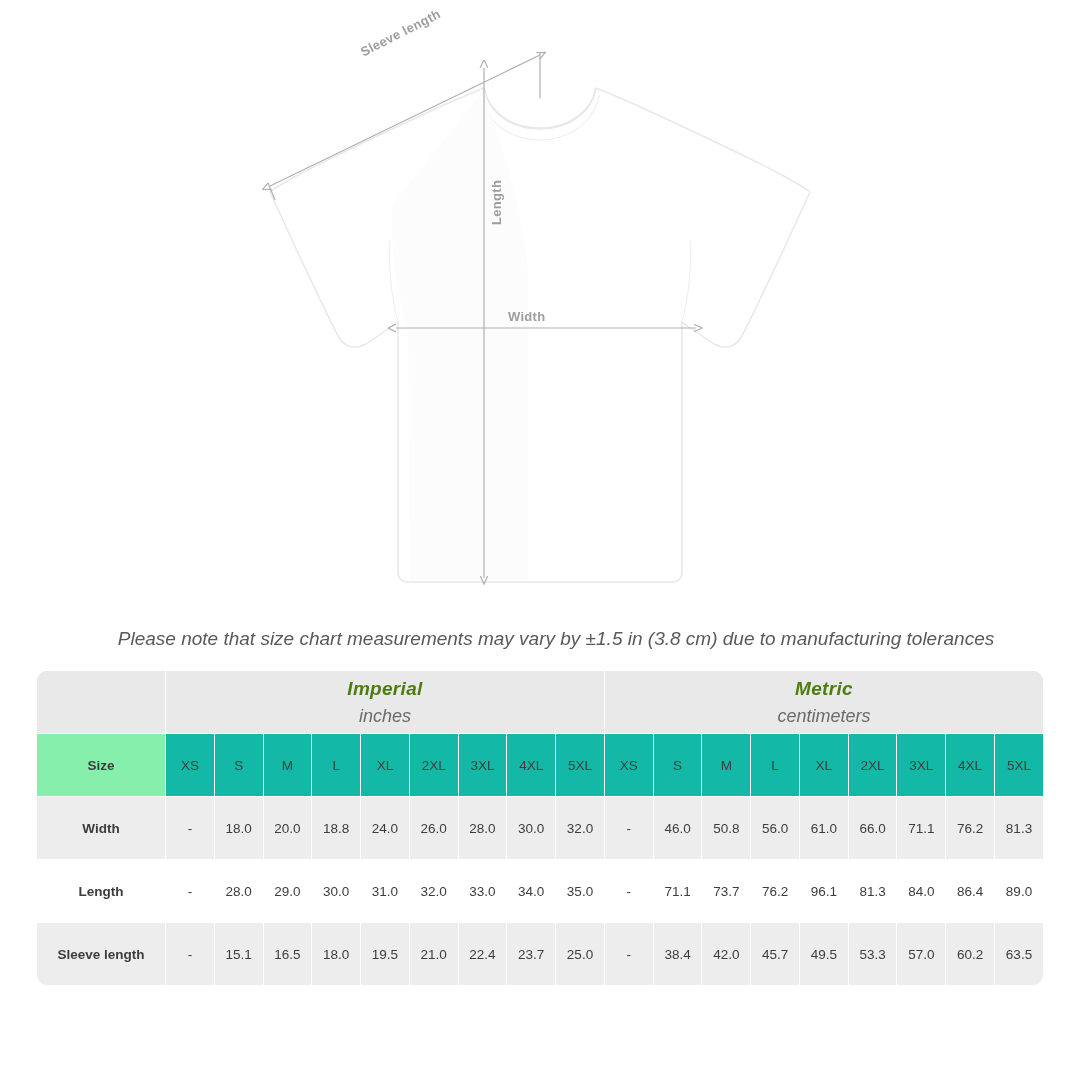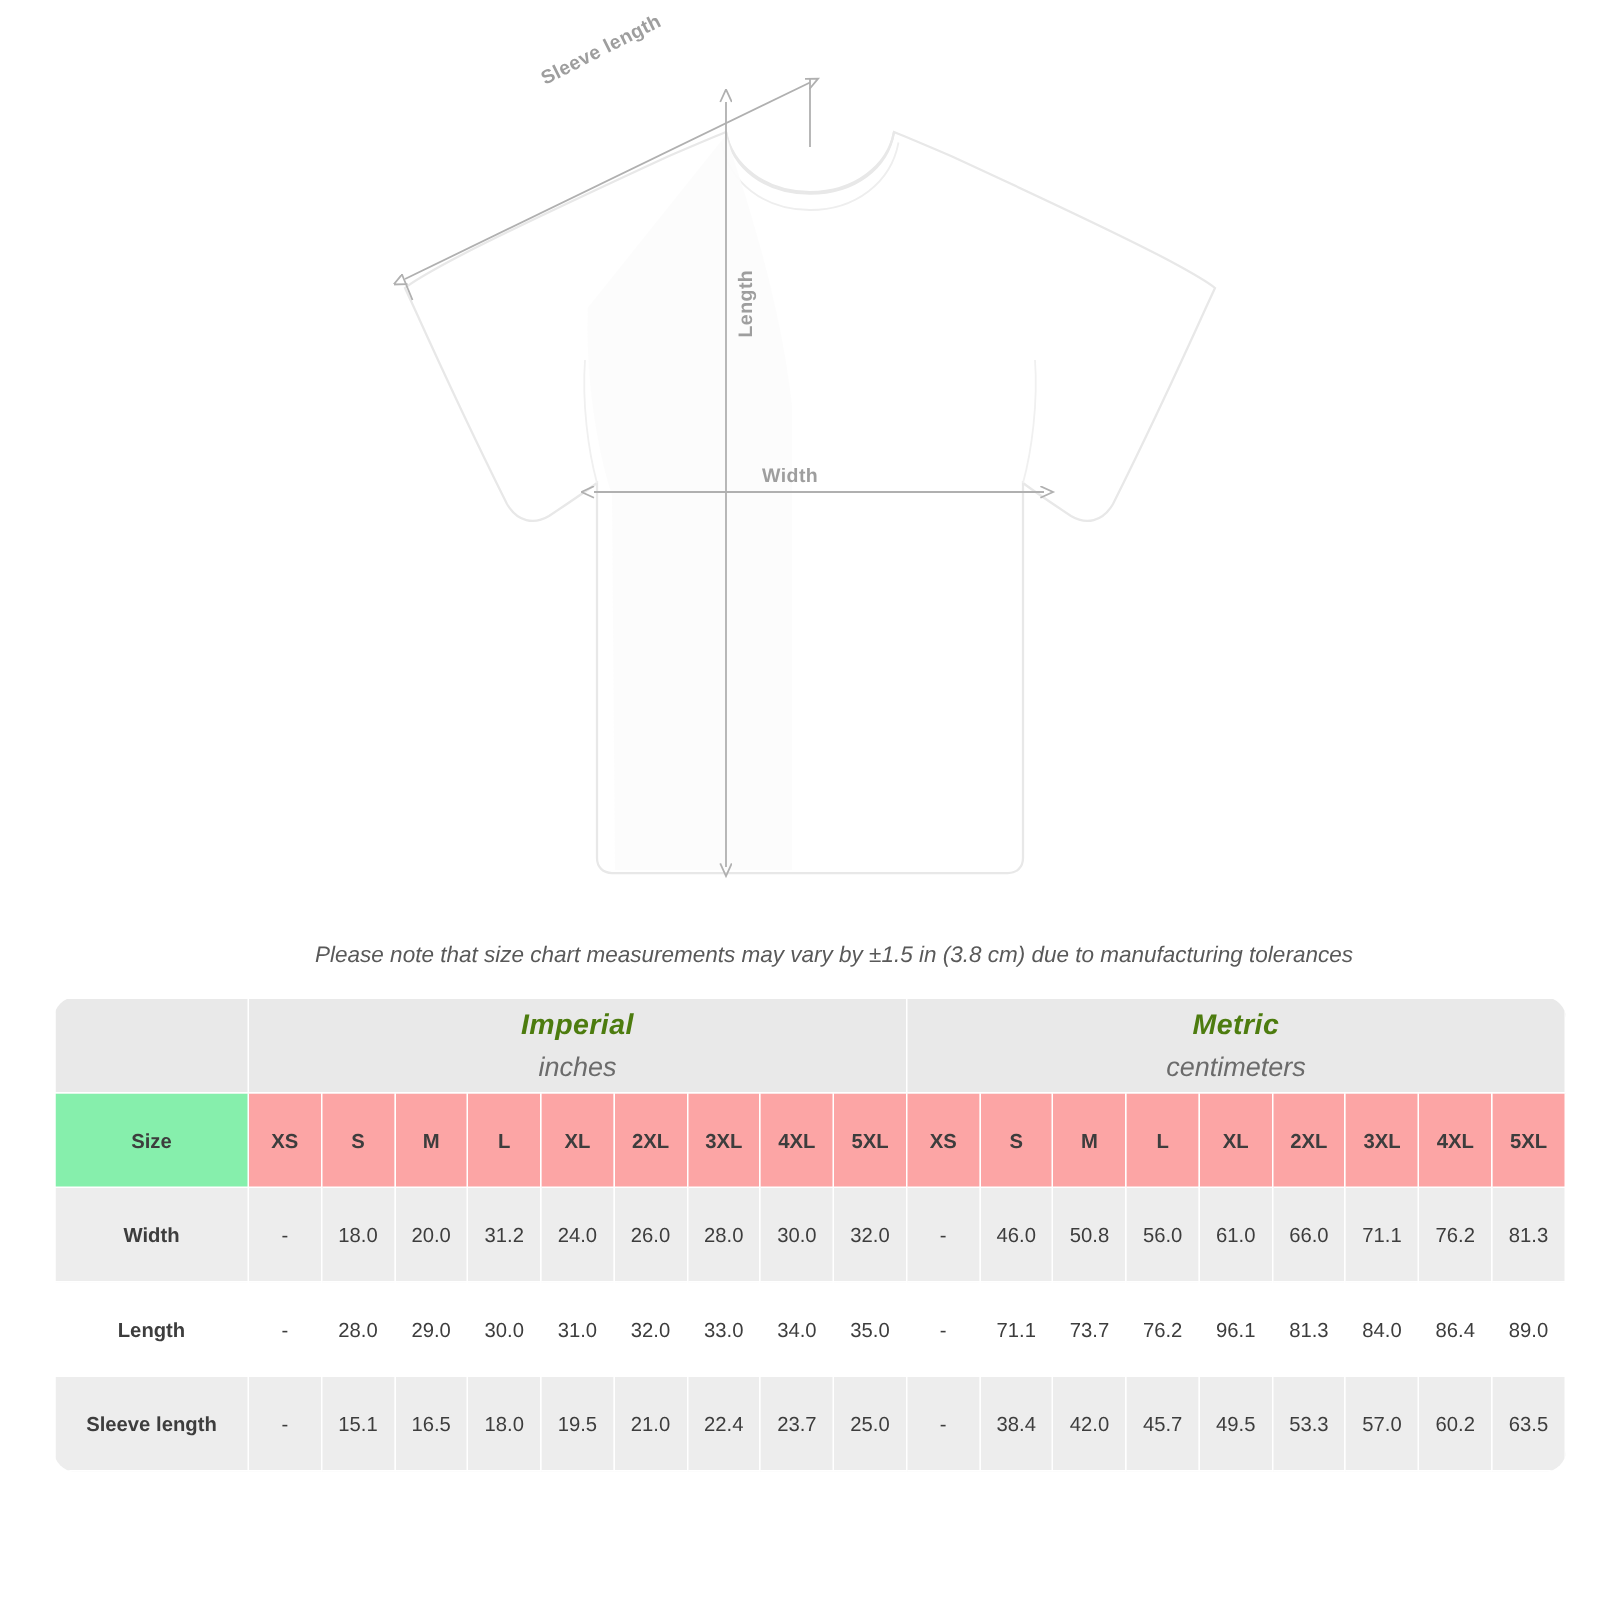--- a/index.html
+++ b/index.html
@@ -59,21 +59,21 @@
     margin-top: 18px;
   }
   .chart-title {
     font-size: 24px;
     font-weight: bold;
     color: #3a3a3a;
     margin: 0;
     letter-spacing: 0.2px;
   }
   .chart-note {
-    font-size: 15px;
+    font-size: 19px;
     font-style: italic;
     color: #595959;
     margin-top: 3px;
     padding-left: 32px;
   }
 
   
   .table-wrap {
     margin: 20px 36px 0 36px;
     border-radius: 14px;
@@ -107,22 +107,22 @@
   .unit-head .unit-sub {
     font-size: 18px;
     font-style: italic;
     color: #6b6b6b;
     margin-top: 6px;
   }
   .corner-cell {
     background: #e9e9e9;
   }
   .hdr-row td {
-    background: #fca5a5;
-    font-weight: bold;
+    background: #14b8a6;
+    font-weight: normal;
     font-size: 13.5px;
     color: #3d3d3d;
   }
   .hdr-row td.rowlabel {
     background: #86efac;
   }
   .row-shaded td {
     background: #ededed;
   }
   .row-plain td {
@@ -237,21 +237,21 @@
         <td class="val-col">3XL</td>
         <td class="val-col">4XL</td>
         <td class="val-col">5XL</td>
       </tr>
 
       <tr class="row-shaded">
         <td class="rowlabel first-col">Width</td>
         <td>-</td>
         <td>18.0</td>
         <td>20.0</td>
-        <td>31.2</td>
+        <td>18.8</td>
         <td>24.0</td>
         <td>26.0</td>
         <td>28.0</td>
         <td>30.0</td>
         <td>32.0</td>
         <td>-</td>
         <td>46.0</td>
         <td>50.8</td>
         <td>56.0</td>
         <td>61.0</td>

